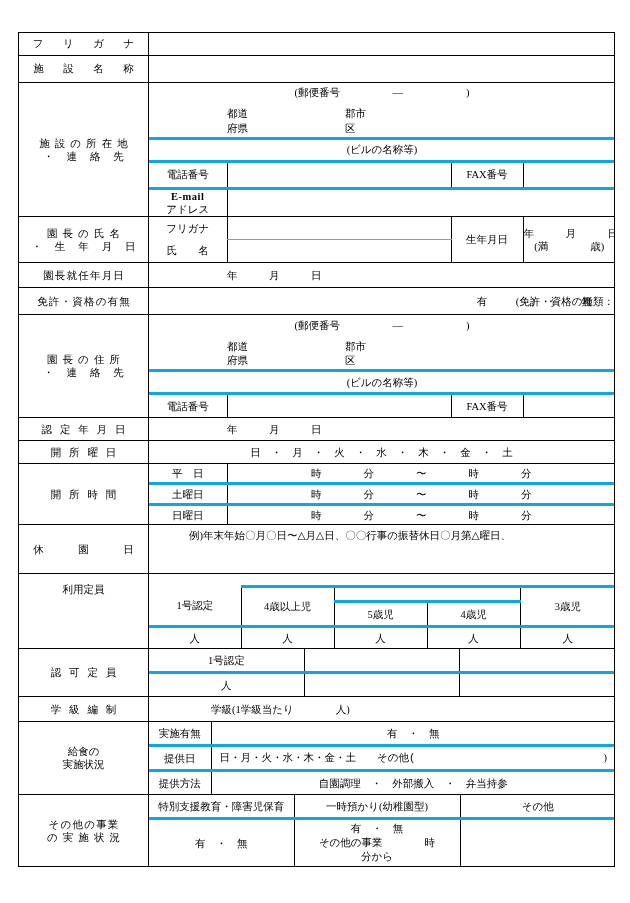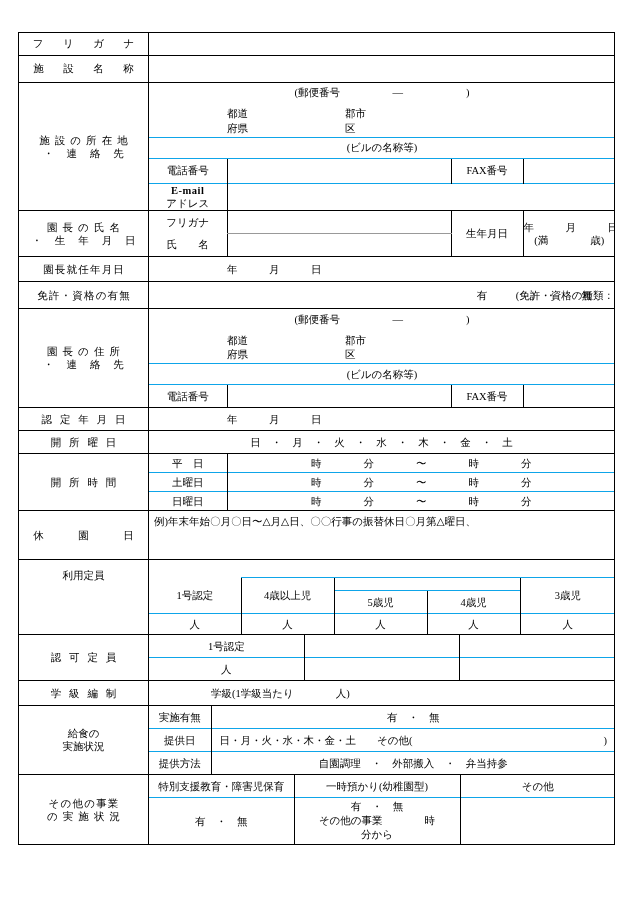--- a/index.html
+++ b/index.html
@@ -80,21 +80,21 @@
     width: 100%;
     height: 100%;
     font-size: 10.5px;
   }
   table.inner td {
     border: 0;
     padding: 0;
     vertical-align: middle;
   }
   table.inner td.bl { border-left: 1px solid #000; }
-  table.inner td.bt { border-top: 1px solid #0ea5e9; }
+  table.inner td.bt { border-top: 3px solid #0ea5e9; }
   .two-col-labels {
     display: flex;
     padding-left: 78px;
     margin-top: 3px;
   }
   .two-col-labels .c1 { width: 118px; }
   .two-col-labels .c2 { width: 120px; }
   .stackline { line-height: 1.35; white-space: pre; }
   .wk { letter-spacing: 0; white-space: pre; }
   .timerow { white-space: pre; letter-spacing: 0; }
@@ -329,21 +329,21 @@
               </tr>
             </tbody>
           </table>
         </td>
       </tr>
 
       <tr>
         <td class="h48">
           <span class="sp">休　　園　　日</span>
         </td>
-        <td class="h48" style="vertical-align:top;">
+        <td class="h48" style="vertical-align:top;padding-left:35px;">
           <div class="example">例)年末年始〇月〇日〜△月△日、〇〇行事の振替休日〇月第△曜日、</div>
         </td>
       </tr>
 
       <tr>
         <td class="h70" style="height:74px;">
           <span class="nospace" style="position:relative;top:-22px;">利用定員</span>
         </td>
         <td style="height:74px;vertical-align:bottom;">
           <table class="inner" style="height:54px;">
@@ -427,21 +427,21 @@
             <tbody>
               <tr>
                 <td class="h22">実施有無</td>
                 <td class="h22 bl">
                   <span class="nospace">有　・　無</span>
                 </td>
               </tr>
               <tr>
                 <td class="h22 bt">提供日</td>
                 <td class="h22 bt bl" style="text-align:left;padding-left:8px;position:relative;">
-                  <span class="nospace" style="display:inline;">日・月・火・水・木・金・土　　その他(</span>
+                  <span class="nospace" style="display:inline;font-family:Liberation Mono, monospace;">日・月・火・水・木・金・土　　その他(</span>
                   <span style="position:absolute;right:8px;">)</span>
                 </td>
               </tr>
               <tr>
                 <td class="h22 bt">提供方法</td>
                 <td class="h22 bt bl">
                   <span class="nospace">自園調理　・　外部搬入　・　弁当持参</span>
                 </td>
               </tr>
             </tbody>

